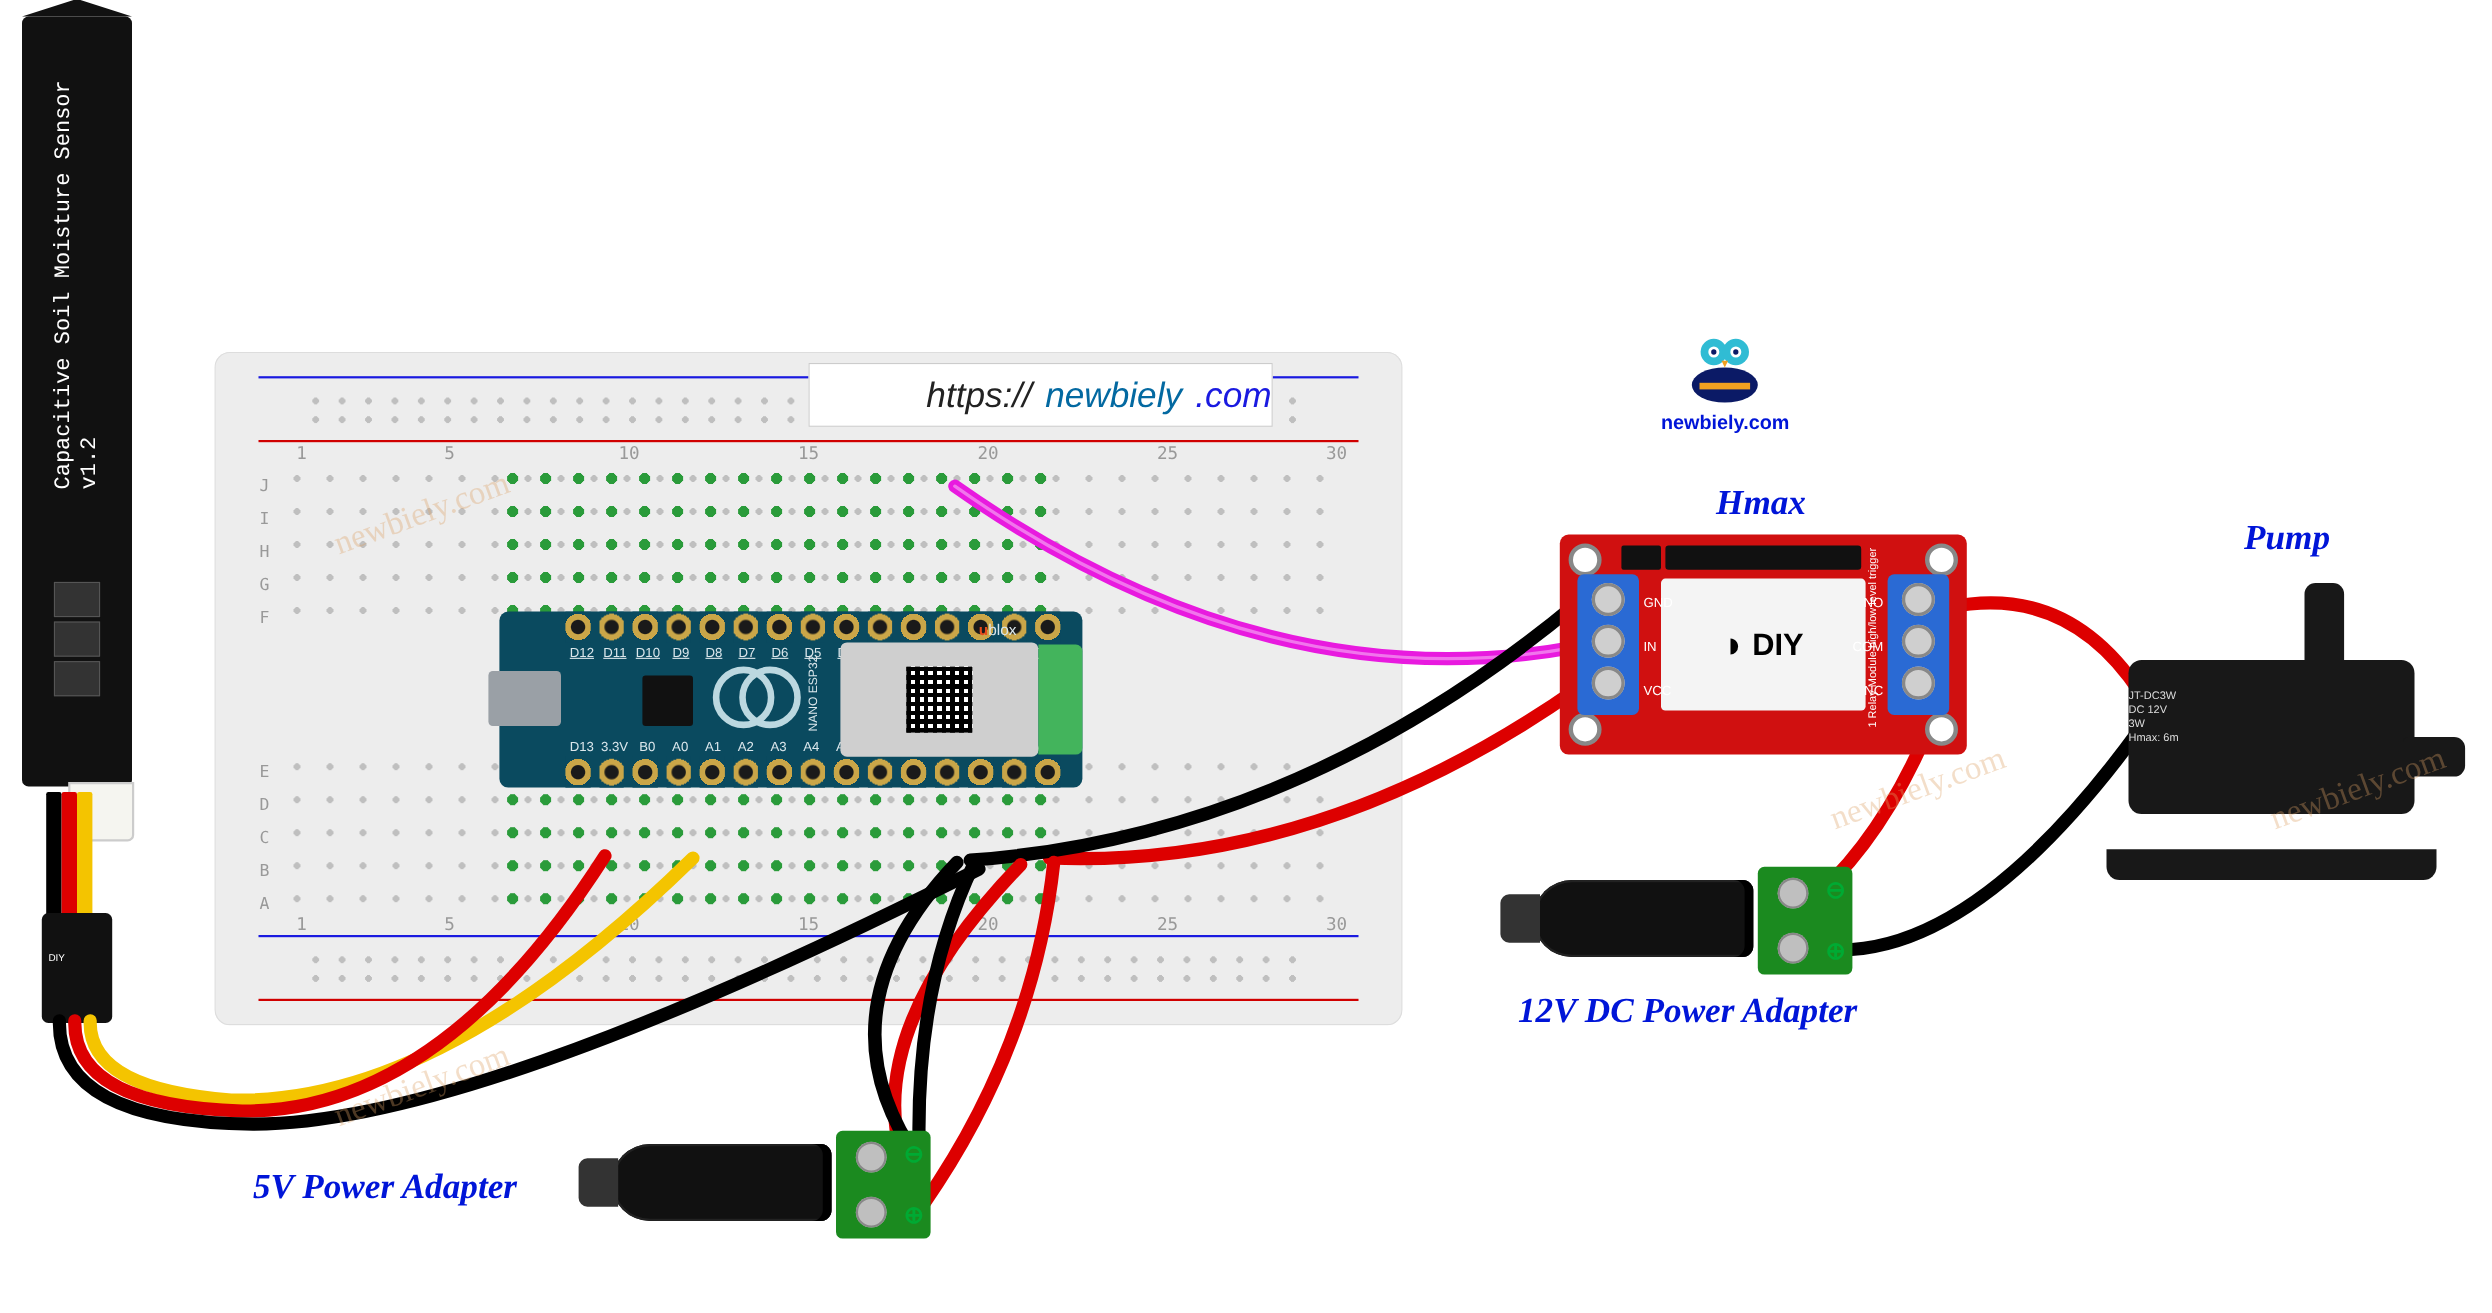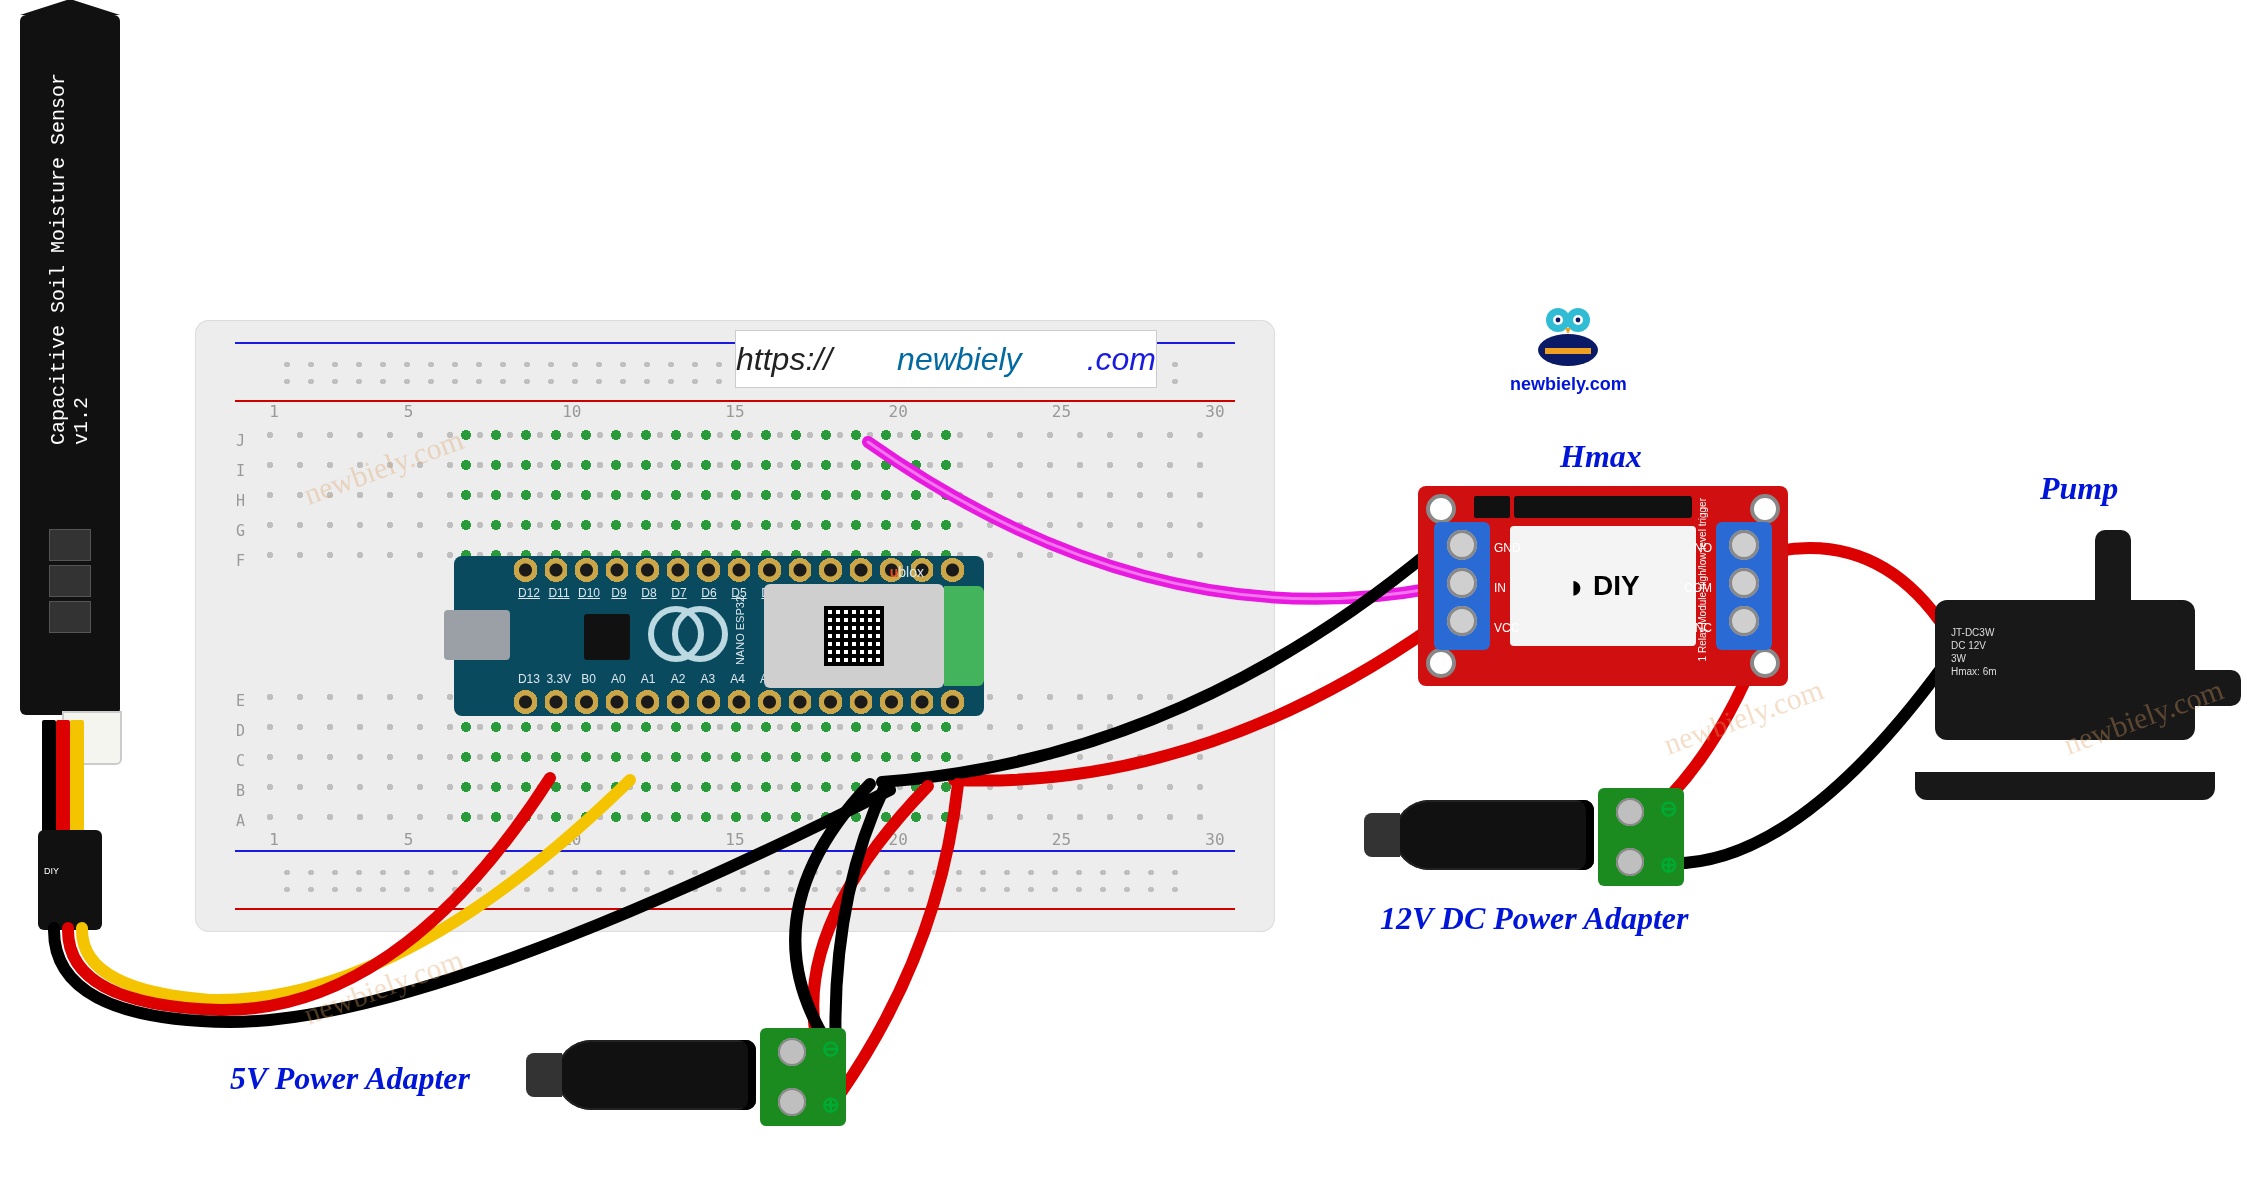--- a/index.html
+++ b/index.html
@@ -148,21 +148,21 @@
   .row-lbl { position:absolute; font-size:15px; color:#999; font-family:monospace; }
 
   .link-box {
     position: absolute;
     left: 735px;
     top: 330px;
     width: 420px;
     height: 56px;
     background: #fff;
     border: 1px solid #ccc;
-    display:flex; align-items:center; justify-content:space-between;
+    display:flex; align-items:center; justify-content:flex-end;
     font-style: italic;
     font-size: 32px;
     color: #222;
     gap: 12px;
   }
   .link-box .n { color:#0369a1; }
   .link-box .c { color:#1a1ae0; }
 
   
   .arduino {
@@ -283,21 +283,21 @@
     background:#181818; border-radius:10px 10px 4px 4px;
   }
   .pump .outlet-side {
     position:absolute; right:-16px; top:130px; width:56px; height:36px;
     background:#181818; border-radius:4px 10px 10px 4px;
   }
   .pump .foot {
     position:absolute; left:0; bottom:0; width:300px; height:28px;
     background:#181818; border-radius:0 0 12px 12px;
   }
-  .pump .label { position:absolute; left:36px; top:86px; color:#ddd; font-size:10px; line-height:1.3; }
+  .pump .label { position:absolute; left:20px; top:86px; color:#ddd; font-size:10px; line-height:1.3; }
 
   
   .owl-logo { position:absolute; left:1510px; top:300px; text-align:center; font-size:18px; color:#0015d8; font-weight:700; }
   .owl-logo svg { display:block; margin:0 auto 4px; }
 
   .watermark {
     position:absolute; color:rgba(220,160,100,0.35); font-size:30px;
     transform: rotate(-20deg); font-family: cursive;
   }
 </style>

